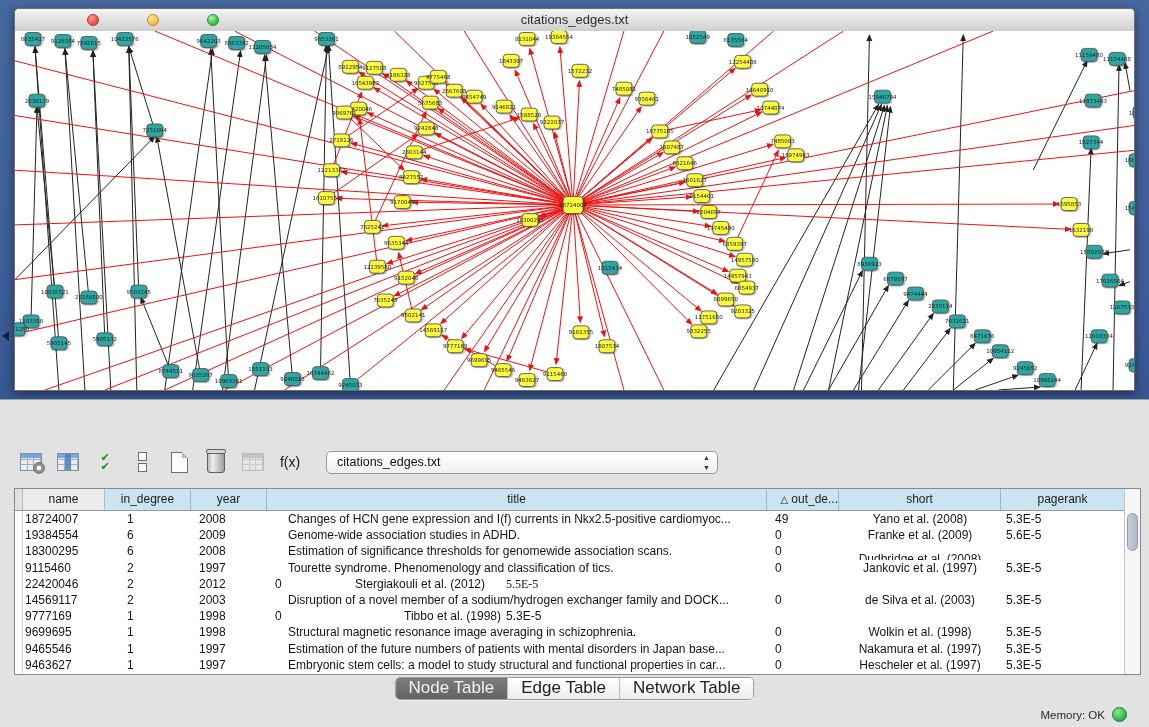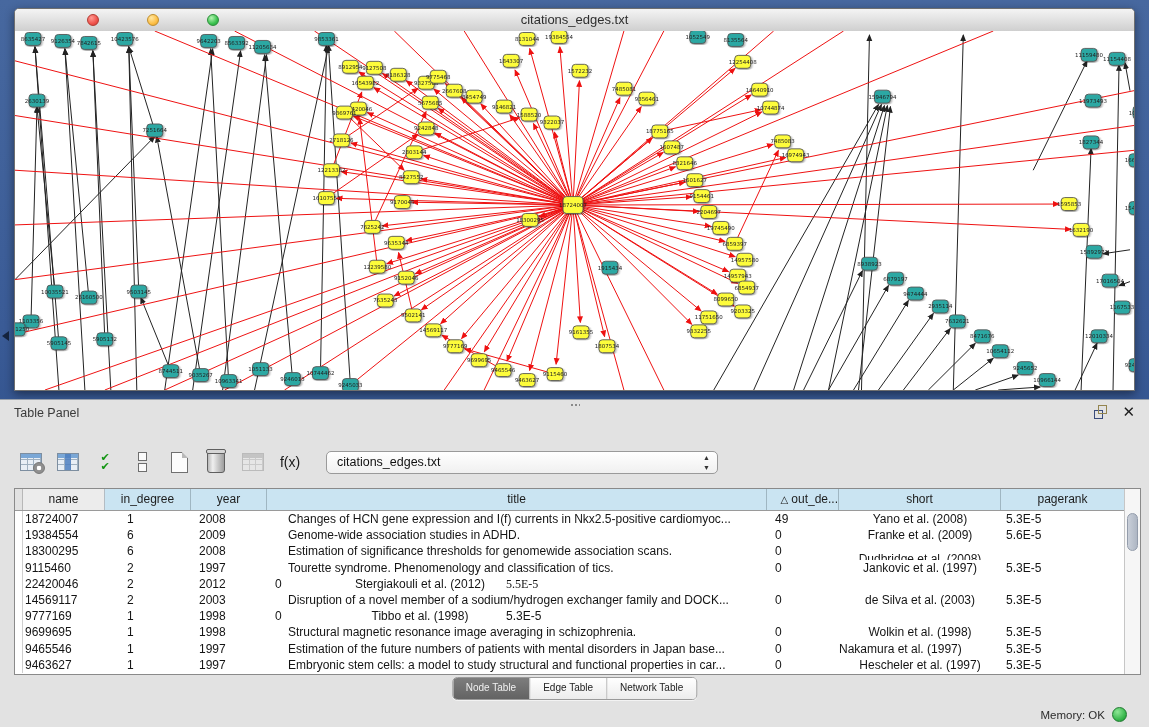--- a/index.html
+++ b/index.html
@@ -70,21 +70,21 @@
   #tbody .tr{display:flex;height:16.2px;background:#fff;}
   .td{box-sizing:border-box;flex:none;font-size:12px;line-height:16px;color:#141414;
     white-space:nowrap;overflow:hidden;}
   .td.gutter{border-right:1px solid #cfcfcf;}
   #vscroll{position:absolute;right:0;top:0;bottom:0;width:15px;background:#f6f6f6;border-left:1px solid #c6c6c6;}
   #vthumb{position:absolute;left:2px;right:2px;top:24px;height:36px;border-radius:6px;
     background:linear-gradient(90deg,#c9cfd9,#aeb6c3);border:1px solid #939cab;}
   
   #table-tabs{position:absolute;left:50%;top:277px;transform:translateX(-50%);display:flex;height:21px;
     border:1px solid #9a9a9a;border-radius:5px;overflow:hidden;background:#fff;box-shadow:0 1px 0 rgba(255,255,255,.6);}
-  .seg{padding:0 13px;line-height:20px;font-size:10px;color:#222;
+  .seg{padding:0 13px;line-height:20px;font-size:17px;color:#222;
     background:linear-gradient(#ffffff,#ececec);border-left:1px solid #b9b9b9;}
   .seg:first-child{border-left:none;}
   .seg.active{background:linear-gradient(#7d7d7d,#636363);color:#f1f1f1;}
   
   #statusbar{position:absolute;right:22px;bottom:6px;display:flex;align-items:center;gap:7px;}
   #statusbar .mem{font-size:11.5px;color:#2b2b2b;}
   .memdot{width:13px;height:13px;border-radius:50%;
     background:radial-gradient(circle at 35% 30%,#8ee796,#35b54a 65%,#1e8c33);border:1px solid #1d7a2e;}
 </style>
 </head>
@@ -714,31 +714,20 @@
           </g>
           <g>
             <rect x="714" y="2.5" width="16" height="13" rx="3.5" fill="#2ca8a3" stroke="#555555" stroke-width="0.9" class="node"></rect>
             <text x="722" y="11" text-anchor="middle">8135564</text>
           </g>
         </svg>
     </div>
   </div>
 
   <div id="table-panel">
-    <div class="panel-titlebar">
-      <span class="panel-title">Table Panel</span>
-      <span class="grip"></span>
-      <span class="panel-btns">
-        <span class="float-ic">
-            <i class="b"></i>
-            <i class="f"></i>
-          </span>
-        <span class="close-ic">✕</span>
-      </span>
-    </div>
 
     <div class="toolbar">
       <span class="tbi">
           <span class="mini-table">
             <span class="gear"></span>
           </span>
         </span>
       <span class="tbi">
           <span class="mini-table col"></span>
         </span>
@@ -837,41 +826,41 @@
             <div class="td" style="width: 72px; padding-left: 8px;">0</div>
             <div class="td" style="width: 162px; text-align: center;">de Silva et al. (2003)</div>
             <div class="td" style="width: 124px; padding-left: 5px;">5.3E-5</div>
           </div>
           <div class="tr">
             <div class="td gutter" style="width: 8px;"></div>
             <div class="td" style="width: 82px; padding-left: 2px;">9777169</div>
             <div class="td" style="width: 86px; padding-left: 22px;">1</div>
             <div class="td" style="width: 76px; padding-left: 8px;">1998</div>
             <div class="td" style="width: 72px; padding-left: 8px;">0</div>
-            <div class="td" style="width: 162px; text-align: center;">Tibbo et al. (1998)</div>
+            <div class="td" style="width: 162px; text-align: right;">Tibbo et al. (1998)</div>
             <div class="td" style="width: 124px; padding-left: 5px;">5.3E-5</div>
           </div>
           <div class="tr">
             <div class="td gutter" style="width: 8px;"></div>
             <div class="td" style="width: 82px; padding-left: 2px;">9699695</div>
             <div class="td" style="width: 86px; padding-left: 22px;">1</div>
             <div class="td" style="width: 76px; padding-left: 8px;">1998</div>
             <div class="td" style="width: 500px; padding-left: 21px;">Structural magnetic resonance image averaging in schizophrenia.</div>
             <div class="td" style="width: 72px; padding-left: 8px;">0</div>
             <div class="td" style="width: 162px; text-align: center;">Wolkin et al. (1998)</div>
             <div class="td" style="width: 124px; padding-left: 5px;">5.3E-5</div>
           </div>
           <div class="tr">
             <div class="td gutter" style="width: 8px;"></div>
             <div class="td" style="width: 82px; padding-left: 2px;">9465546</div>
             <div class="td" style="width: 86px; padding-left: 22px;">1</div>
             <div class="td" style="width: 76px; padding-left: 8px;">1997</div>
             <div class="td" style="width: 500px; padding-left: 21px;">Estimation of the future numbers of patients with mental disorders in Japan base...</div>
             <div class="td" style="width: 72px; padding-left: 8px;">0</div>
-            <div class="td" style="width: 162px; ">Nakamura et al. (1997)</div>
+            <div class="td" style="width: 162px; text-align: center;">Nakamura et al. (1997)</div>
             <div class="td" style="width: 124px; padding-left: 5px;">5.3E-5</div>
           </div>
           <div class="tr">
             <div class="td gutter" style="width: 8px;"></div>
             <div class="td" style="width: 82px; padding-left: 2px;">9463627</div>
             <div class="td" style="width: 86px; padding-left: 22px;">1</div>
             <div class="td" style="width: 76px; padding-left: 8px;">1997</div>
             <div class="td" style="width: 500px; padding-left: 21px;">Embryonic stem cells: a model to study structural and functional properties in car...</div>
             <div class="td" style="width: 72px; padding-left: 8px;">0</div>
             <div class="td" style="width: 162px; text-align: center;">Hescheler et al. (1997)</div>

